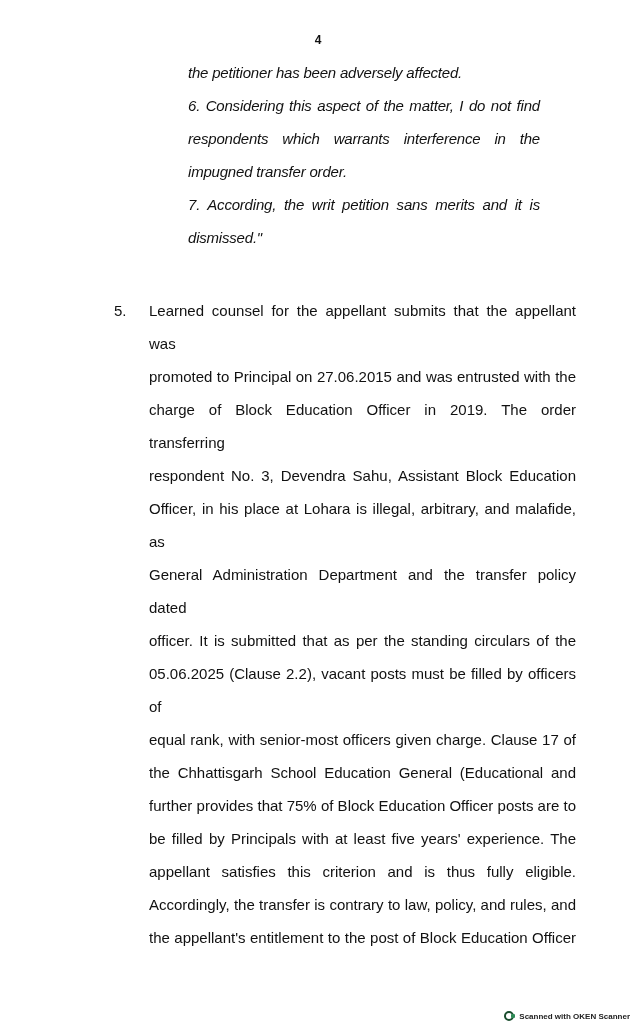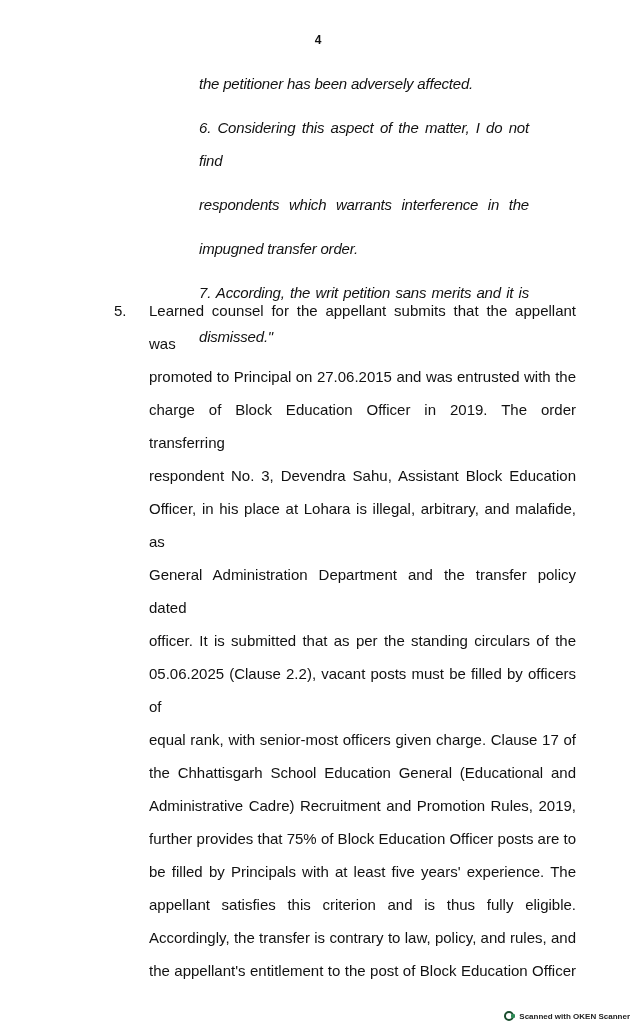--- a/index.html
+++ b/index.html
@@ -30,21 +30,21 @@
     left: 188px;
     top: 56px;
     width: 352px;
     font-style: italic;
     font-size: 15px;
     line-height: 33px;
     text-align: justify;
     letter-spacing: -0.2px;
   }
   .quote p {
-    margin: 11px;
+    margin: 0;
   }
   .quote .line-justify {
     text-align: justify;
     text-align-last: justify;
   }
   .para {
     position: absolute;
     left: 114px;
     top: 294px;
     width: 462px;
@@ -125,21 +125,20 @@
     <span class="ln">Learned counsel for the appellant submits that the appellant was</span>
     <span class="ln">promoted to Principal on 27.06.2015 and was entrusted with the</span>
     <span class="ln">charge of Block Education Officer in 2019. The order transferring</span>
     <span class="ln">respondent No. 3, Devendra Sahu, Assistant Block Education</span>
     <span class="ln">Officer, in his place at Lohara is illegal, arbitrary, and malafide, as</span>
     <span class="ln">General Administration Department and the transfer policy dated</span>
     <span class="ln">officer. It is submitted that as per the standing circulars of the</span>
     <span class="ln">05.06.2025 (Clause 2.2), vacant posts must be filled by officers of</span>
     <span class="ln">equal rank, with senior-most officers given charge. Clause 17 of</span>
     <span class="ln">the Chhattisgarh School Education General (Educational and</span>
-    <span class="ln">Administrative Cadre) Recruitment and Promotion Rules, 2019,</span>
     <span class="ln">further provides that 75% of Block Education Officer posts are to</span>
     <span class="ln">be filled by Principals with at least five years' experience. The</span>
     <span class="ln">appellant satisfies this criterion and is thus fully eligible.</span>
     <span class="ln">Accordingly, the transfer is contrary to law, policy, and rules, and</span>
     <span class="ln last">the appellant's entitlement to the post of Block Education Officer</span>
   </div>
 </div>
 
 <div class="scanner-badge">
   <span class="scanner-logo"></span>

